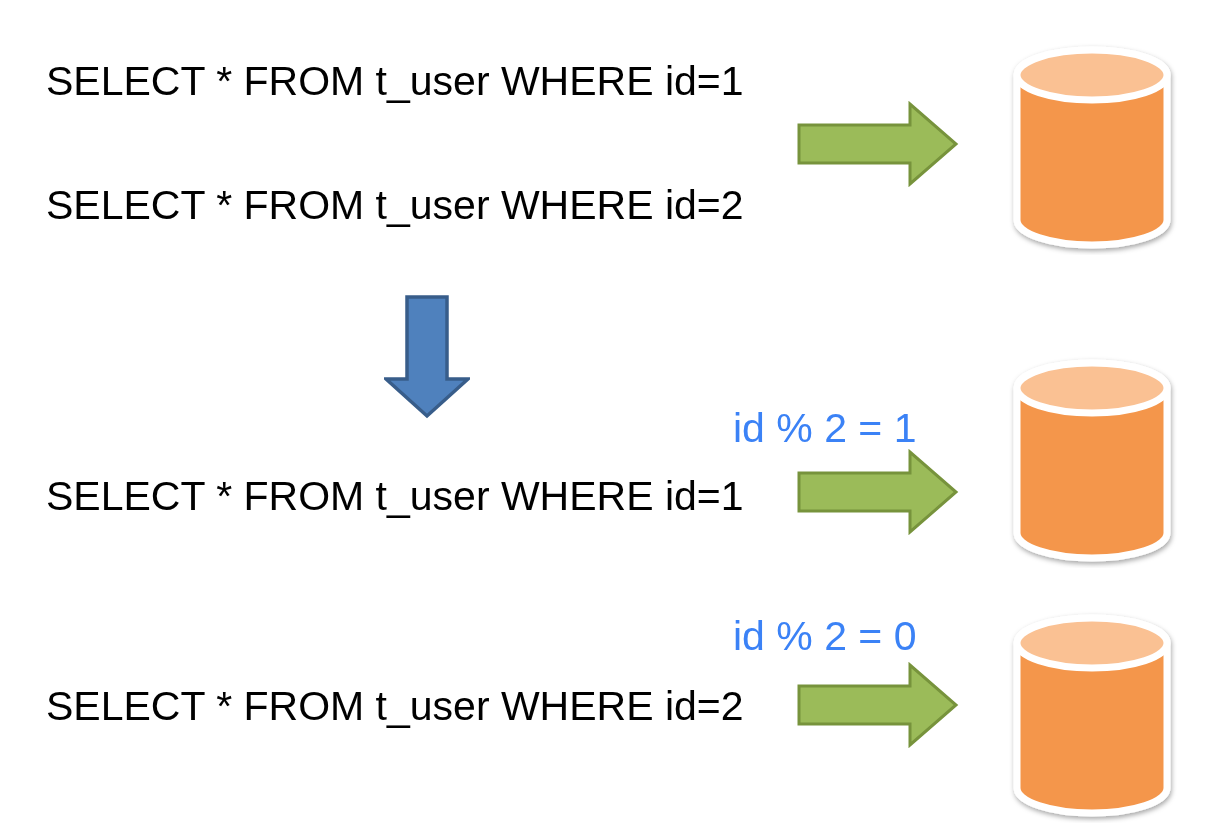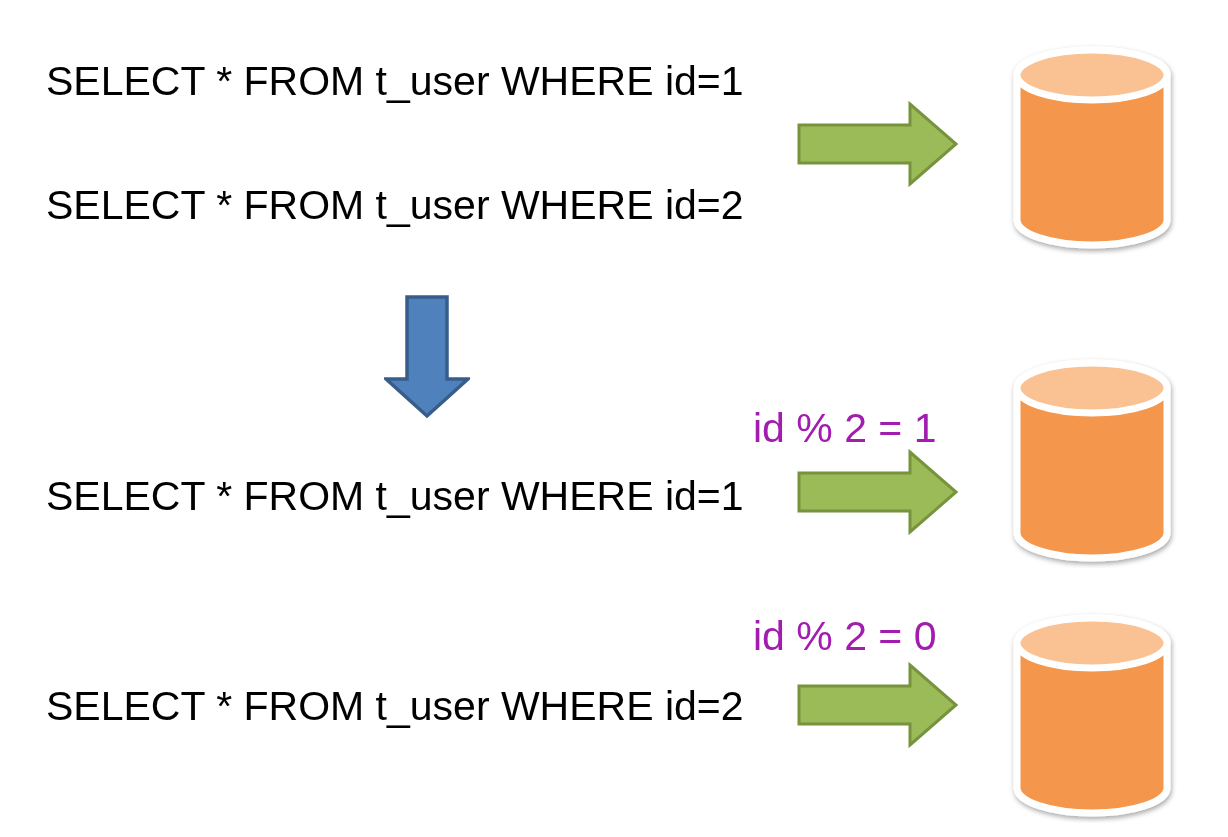--- a/index.html
+++ b/index.html
@@ -20,24 +20,24 @@
     position: absolute;
     left: 46px;
     font-size: 41px;
     line-height: 50px;
     color: #000000;
     white-space: nowrap;
     letter-spacing: 0px;
   }
   .cond-label {
     position: absolute;
-    left: 753px;
+    left: 733px;
     font-size: 41px;
     line-height: 50px;
-    color: #a21caf;
+    color: #3b82f6;
     white-space: nowrap;
   }
   .shape { position: absolute; }
 
   
   #q-before-1 { top: 56px; }
   #q-before-2 { top: 180px; }
   #q-after-1  { top: 471px; }
   #q-after-2  { top: 681px; }
 

